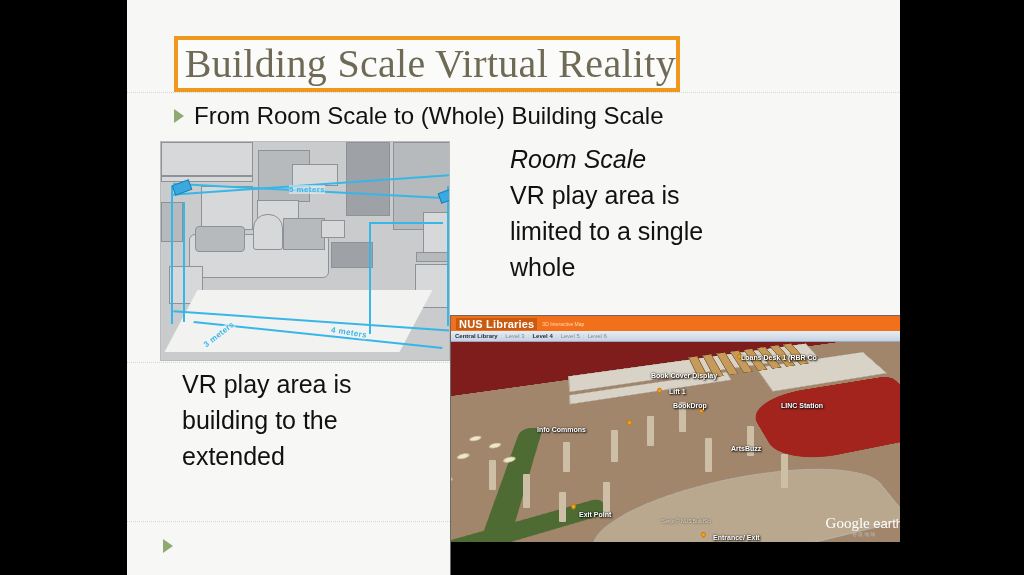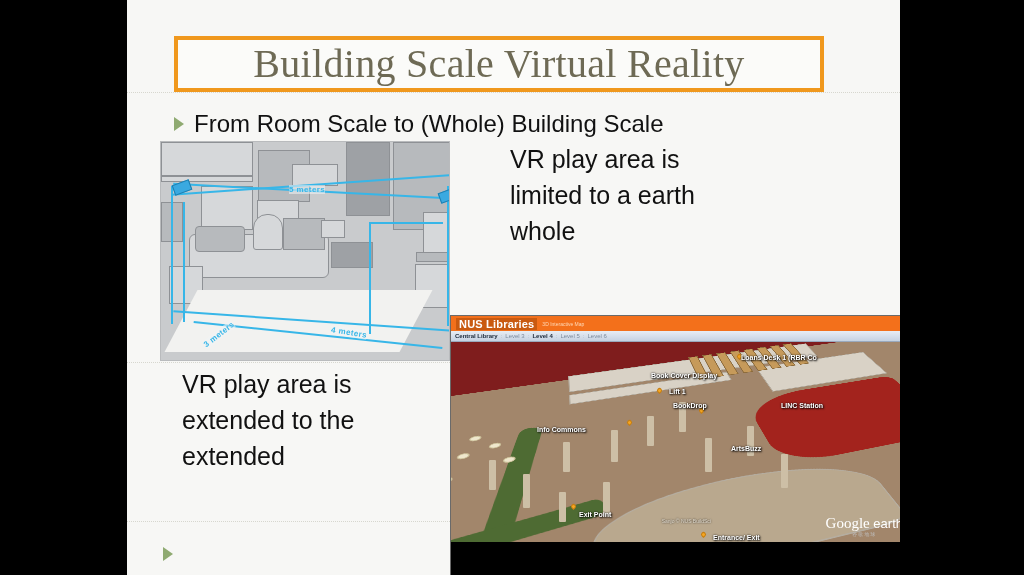--- a/index.html
+++ b/index.html
@@ -37,43 +37,42 @@
     width: 100%;
     height: 0;
     border-top: 1px dotted #d7d7cf;
   }
 
   
   #title-box {
     position: absolute;
     left: 47px;
     top: 36px;
-    width: 650px;
+    width: 506px;
     height: 56px;
     border: 4px solid #f0981d;
     background: #fbfbf9;
     display: flex;
     align-items: center;
-    justify-content: center;
+    justify-content: flex-end;
   }
   #title-text {
     font-family: "Liberation Serif", serif;
     font-size: 40px;
     line-height: 44px;
     color: #6e6a55;
     letter-spacing: 0.3px;
     white-space: nowrap;
   }
 
   
   .bullet-row {
     position: absolute;
     display: flex;
     align-items: flex-start;
-    margin-top: 8px;
   }
   .tri {
     width: 0; height: 0;
     border-top: 7px solid transparent;
     border-bottom: 7px solid transparent;
     border-left: 10px solid #8faa71;
     margin-top: 7px;
     margin-right: 10px;
     flex: none;
   }
@@ -381,28 +380,29 @@
       <div class="cyan-label" style="left:170px; top:186px; transform:rotate(9deg);">4 meters</div>
       <div class="cyan-label" style="left:40px;  top:188px; transform:rotate(-38deg);">3 meters</div>
 
       <div id="person">
         <div class="head"></div>
 
       </div>
     </div>
 
     <div id="right-text">
+      <div class="cap-head">Room Scale</div>
       <div class="cap-body">VR play area is</div>
-      <div class="cap-body">limited to a earth</div>
+      <div class="cap-body">limited to a single</div>
       <div class="cap-body">whole</div>
     </div>
 
     <div id="left-text">
       <div class="cap-body">VR play area is</div>
-      <div class="cap-body">extended to the</div>
+      <div class="cap-body">building to the</div>
       <div class="cap-body">extended</div>
     </div>
 
     <div id="nus-window">
 
       <div id="nus-titlebar">
         <span id="nus-logo">NUS Libraries</span>
         <span id="nus-sub">3D Interactive Map</span>
       </div>
 

